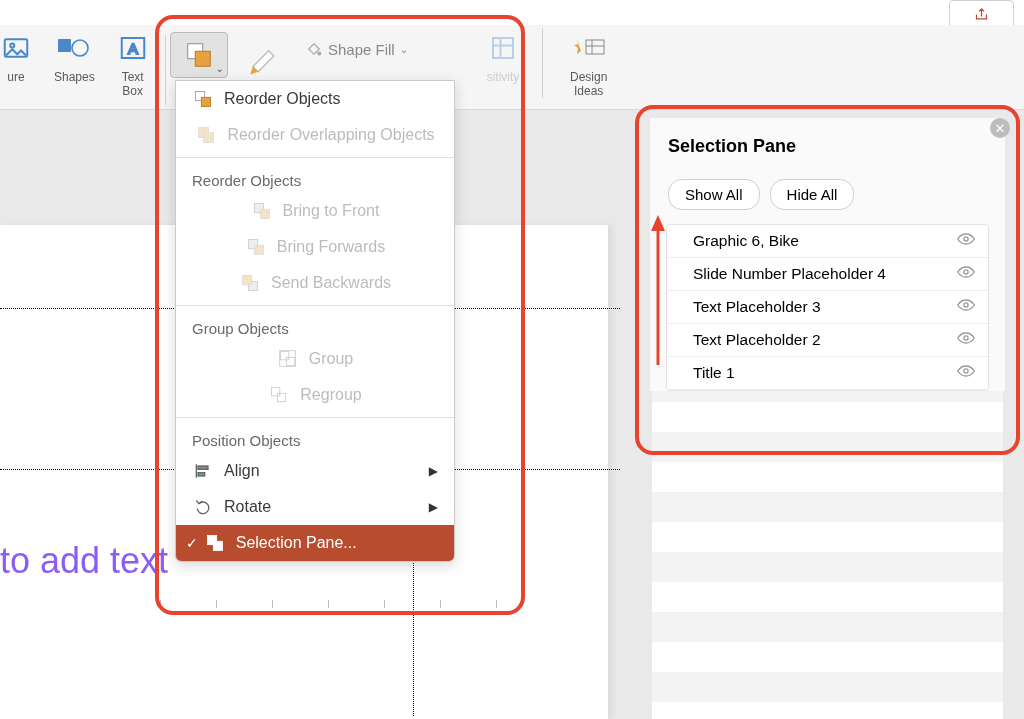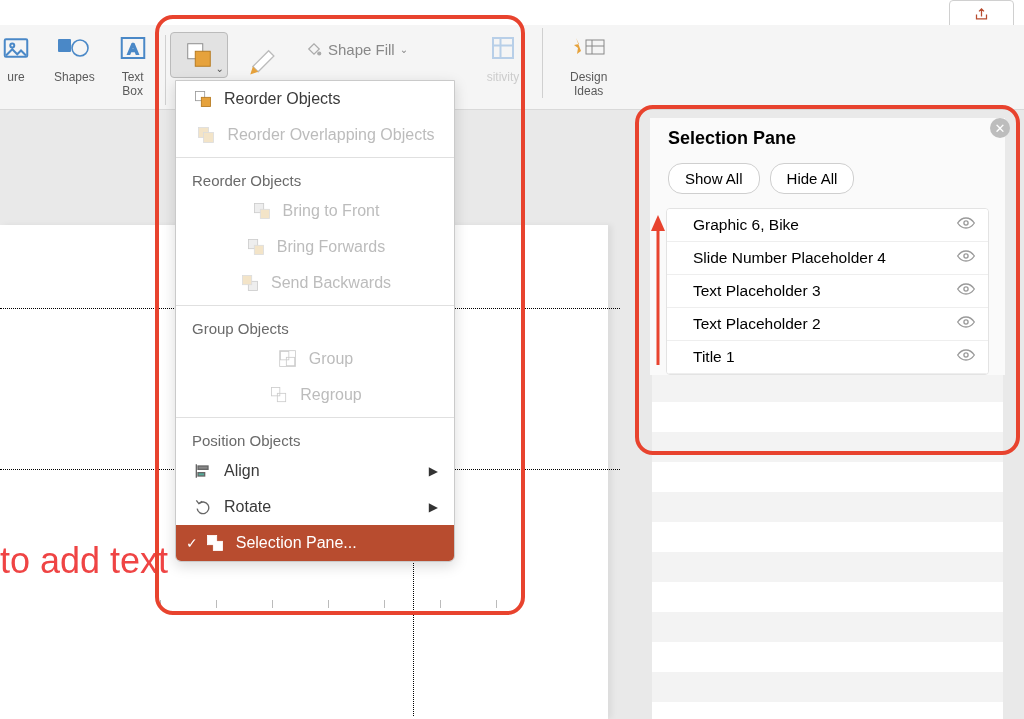--- a/index.html
+++ b/index.html
@@ -35,37 +35,37 @@
   .dropdown .row.sel .ic svg * { stroke:#fff; fill:#fff; }
   .dropdown .check { margin-right:-4px; margin-left:-6px; font-size:14px;}
 
   
   .red-outline { position:absolute; border:4px solid #e8432e; border-radius:18px; pointer-events:none; z-index:30;}
   .red1 { top:15px; left:155px; width:370px; height:600px;}
   .red2 { top:105px; left:635px; width:385px; height:350px;}
 
   
   .selection-pane { position:absolute; top:118px; left:650px; width:355px; background:#fafafa; }
-  .sp-head { font-size:18px; font-weight:600; padding:10px 18px; }
+  .sp-head { font-size:18px; font-weight:600; padding:18px 18px; }
   .sp-close { position:absolute; top:118px; right:14px; width:20px; height:20px; background:#bdbdbd; border-radius:50%; display:flex; align-items:center; justify-content:center; color:#fff; font-size:13px; z-index:25;}
   .sp-actions { display:flex; gap:10px; padding:4px 18px 14px; }
   .sp-btn { background:#fff; border:1px solid #cfcfcf; border-radius:14px; padding:6px 16px; font-size:15px; }
   .sp-list { margin:0 16px; border:1px solid #e3e3e3; border-radius:4px; overflow:hidden;}
   .sp-row { display:flex; align-items:center; justify-content:space-between; padding:7px 12px 7px 26px; font-size:15.5px; background:#fff; border-bottom:1px solid #eee;text-align:center;}
   .sp-row:nth-child(odd){}
   .sp-row .eye { color:#9a9a9a; }
 
   
   .bg-stripes { position:absolute; top:372px; left:652px; width:351px; bottom:0; }
   .bg-stripes div{ height:30px;}
   .bg-stripes div:nth-child(odd){background:#f3f3f3;}
   .bg-stripes div:nth-child(even){background:#fff;}
 
   
-  .slide-text { position:absolute; top:540px; left:0; font-size:36px; color:#ef4444; font-family:"Segoe UI Light",-apple-system,sans-serif;}
+  .slide-text { position:absolute; top:540px; left:0; font-size:36px; color:#8b5cf6; font-family:"Segoe UI Light",-apple-system,sans-serif;}
   .gridline { position:absolute; left:0; width:620px; border-top:1.5px dotted #000; }
   .bg-gray { position:absolute; top:110px; left:0; right:0; bottom:0; background:#e9e9e9; z-index:-2;}
   .slide-white { position:absolute; top:225px; left:0; width:608px; bottom:0; background:#fff; z-index:-1; box-shadow:4px 0 6px rgba(0,0,0,.06);}
   
   .red-arrow { position:absolute; top:215px; left:648px; width:20px; height:150px; z-index:32;}
   .red-arrow svg { width:100%; height:100%;}
   .tiny-marks { position:absolute; top:600px; left:160px; height:14px; display:flex; gap:55px;}
   .tiny-marks span { width:1px; height:8px; background:#bbb; display:inline-block;}
   
   .painter-icon { position:absolute; top:35px; left:245px; }

